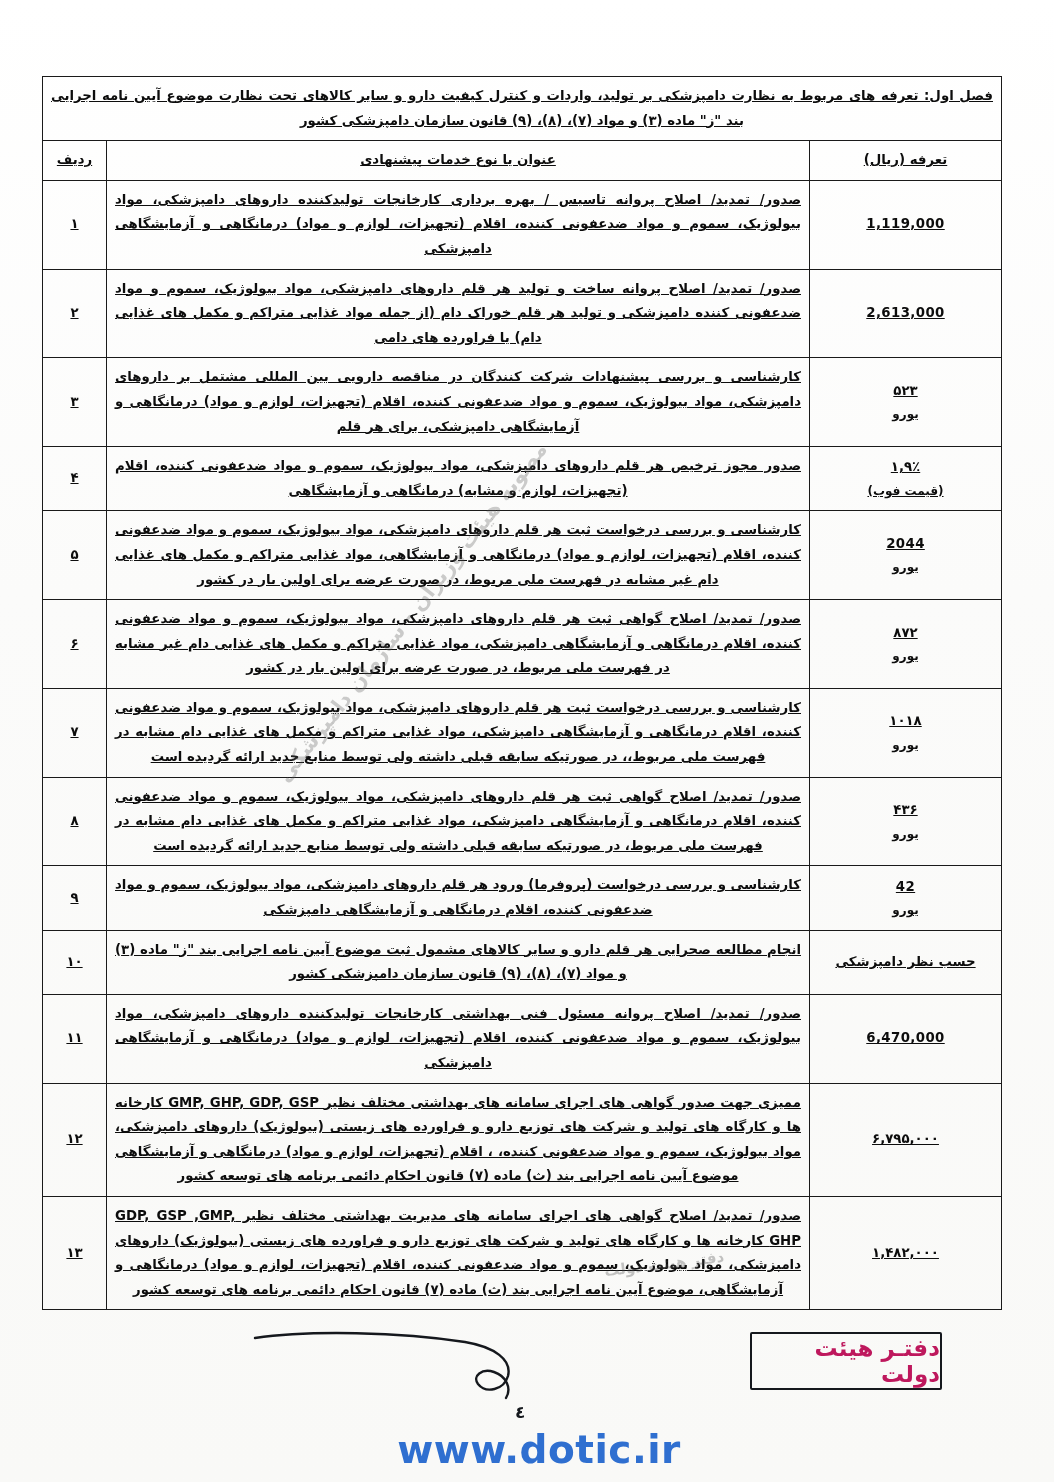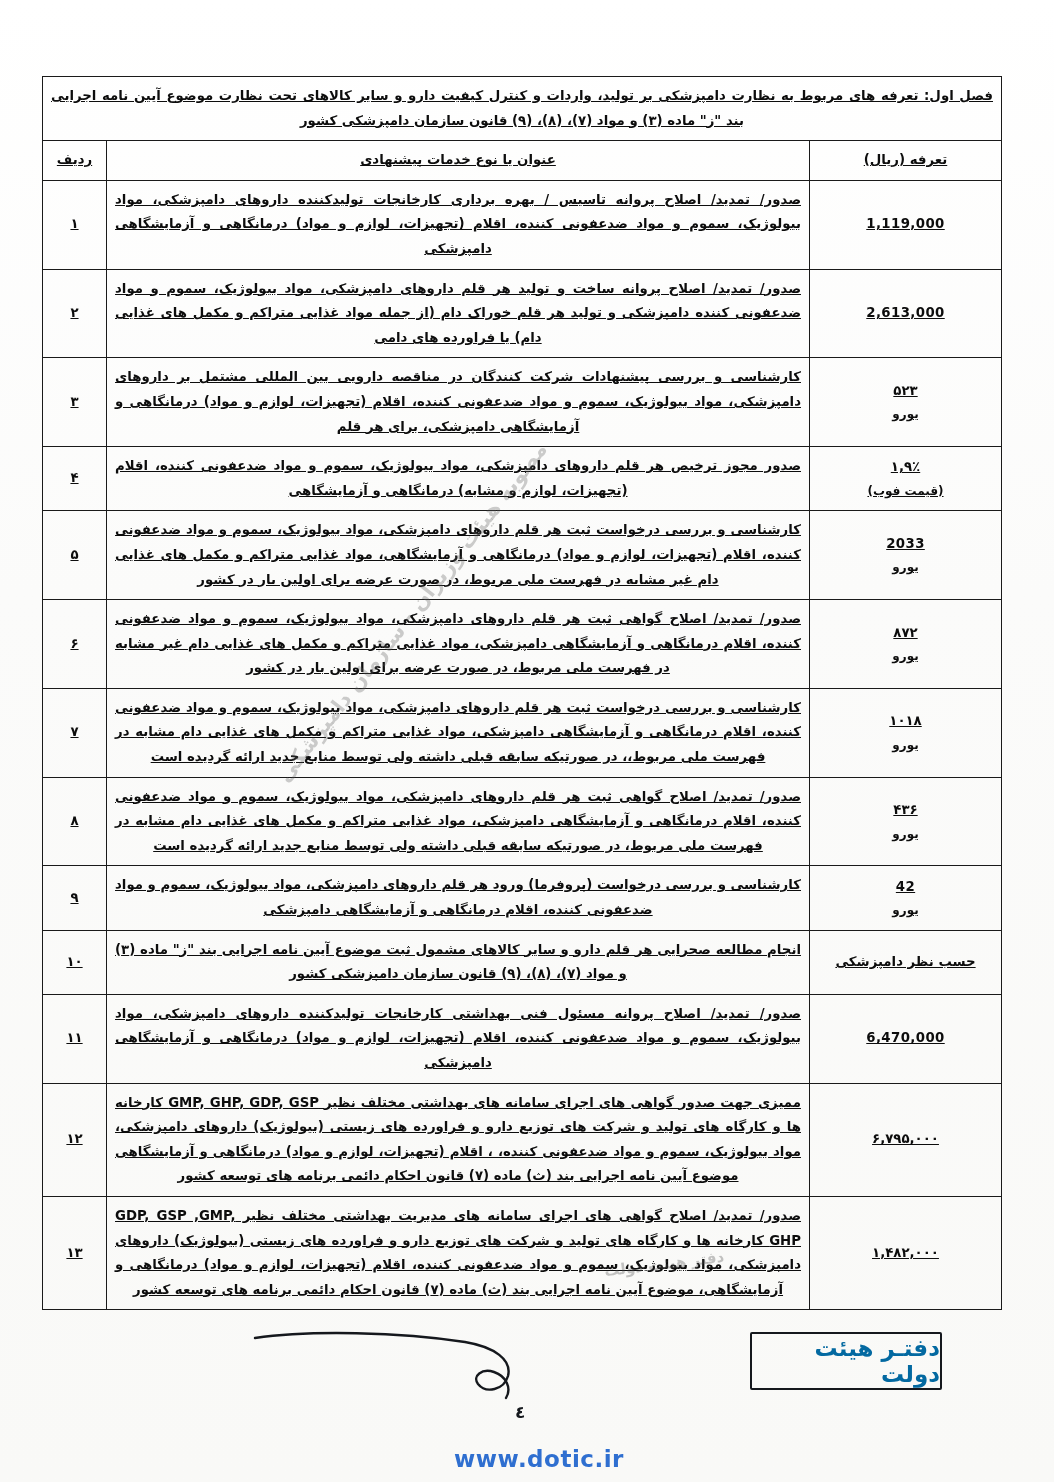--- a/index.html
+++ b/index.html
@@ -123,41 +123,41 @@
     right: 112px;
     width: 188px;
     height: 54px;
     border: 2px solid #15181d;
     border-radius: 2px;
     display: flex;
     align-items: center;
     justify-content: center;
     font-size: 23px;
     font-weight: 700;
-    color: #0369a1;
+    color: #be185d;
     letter-spacing: 1px;
     margin-left: 28px;
   }
   
   .squiggle {
     position: absolute;
     bottom: 72px;
     left: 250px;
     width: 300px;
     height: 90px;
     pointer-events: none;
   }
   .footer-url {
     position: absolute;
     bottom: 10px;
     left: 0;
     right: 0;
     text-align: center;
     direction: ltr;
-    font-size: 23px;
+    font-size: 39px;
     font-weight: 700;
     color: #2f6fd0;
     letter-spacing: 0.5px;
     margin-left: 24px;
   }
 </style>
 </head>
 <body>
 
 <div class="page">
@@ -210,21 +210,21 @@
           <td class="fee">
             <span>۱,۹٪</span>
             <span class="sub">(قیمت فوب)</span>
           </td>
           <td class="desc">صدور مجوز ترخیص هر قلم داروهای دامپزشکی، مواد بیولوژیک، سموم و مواد ضدعفونی کننده، اقلام (تجهیزات، لوازم و مشابه) درمانگاهی و آزمایشگاهی</td>
           <td class="rownum">۴</td>
         </tr>
 
         <tr>
           <td class="fee">
-            <span>2033</span>
+            <span>2044</span>
             <span class="sub">یورو</span>
           </td>
           <td class="desc">کارشناسی و بررسی درخواست ثبت هر قلم داروهای دامپزشکی، مواد بیولوژیک، سموم و مواد ضدعفونی کننده، اقلام (تجهیزات، لوازم و مواد) درمانگاهی و آزمایشگاهی، مواد غذایی متراکم و مکمل های غذایی دام غیر مشابه در فهرست ملی مربوط، در صورت عرضه برای اولین بار در کشور</td>
           <td class="rownum">۵</td>
         </tr>
 
         <tr>
           <td class="fee">
             <span>۸۷۲</span>
             <span class="sub">یورو</span>

